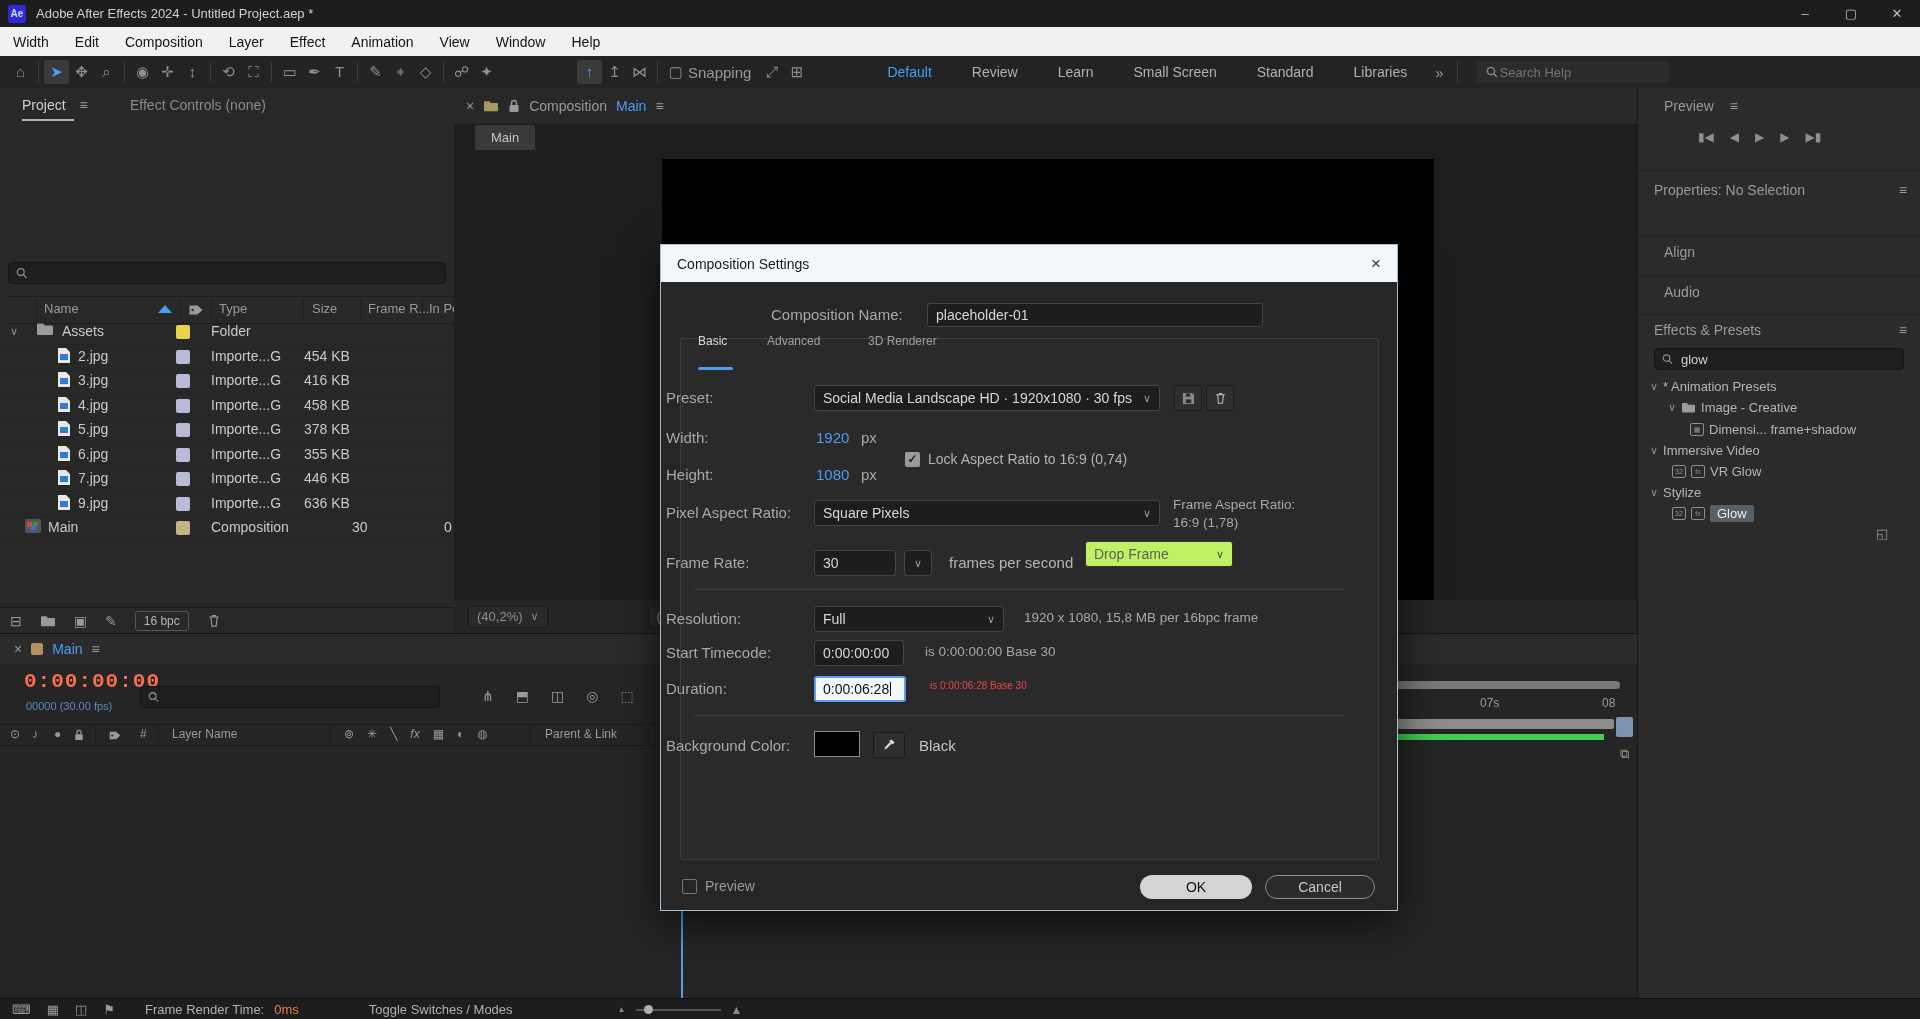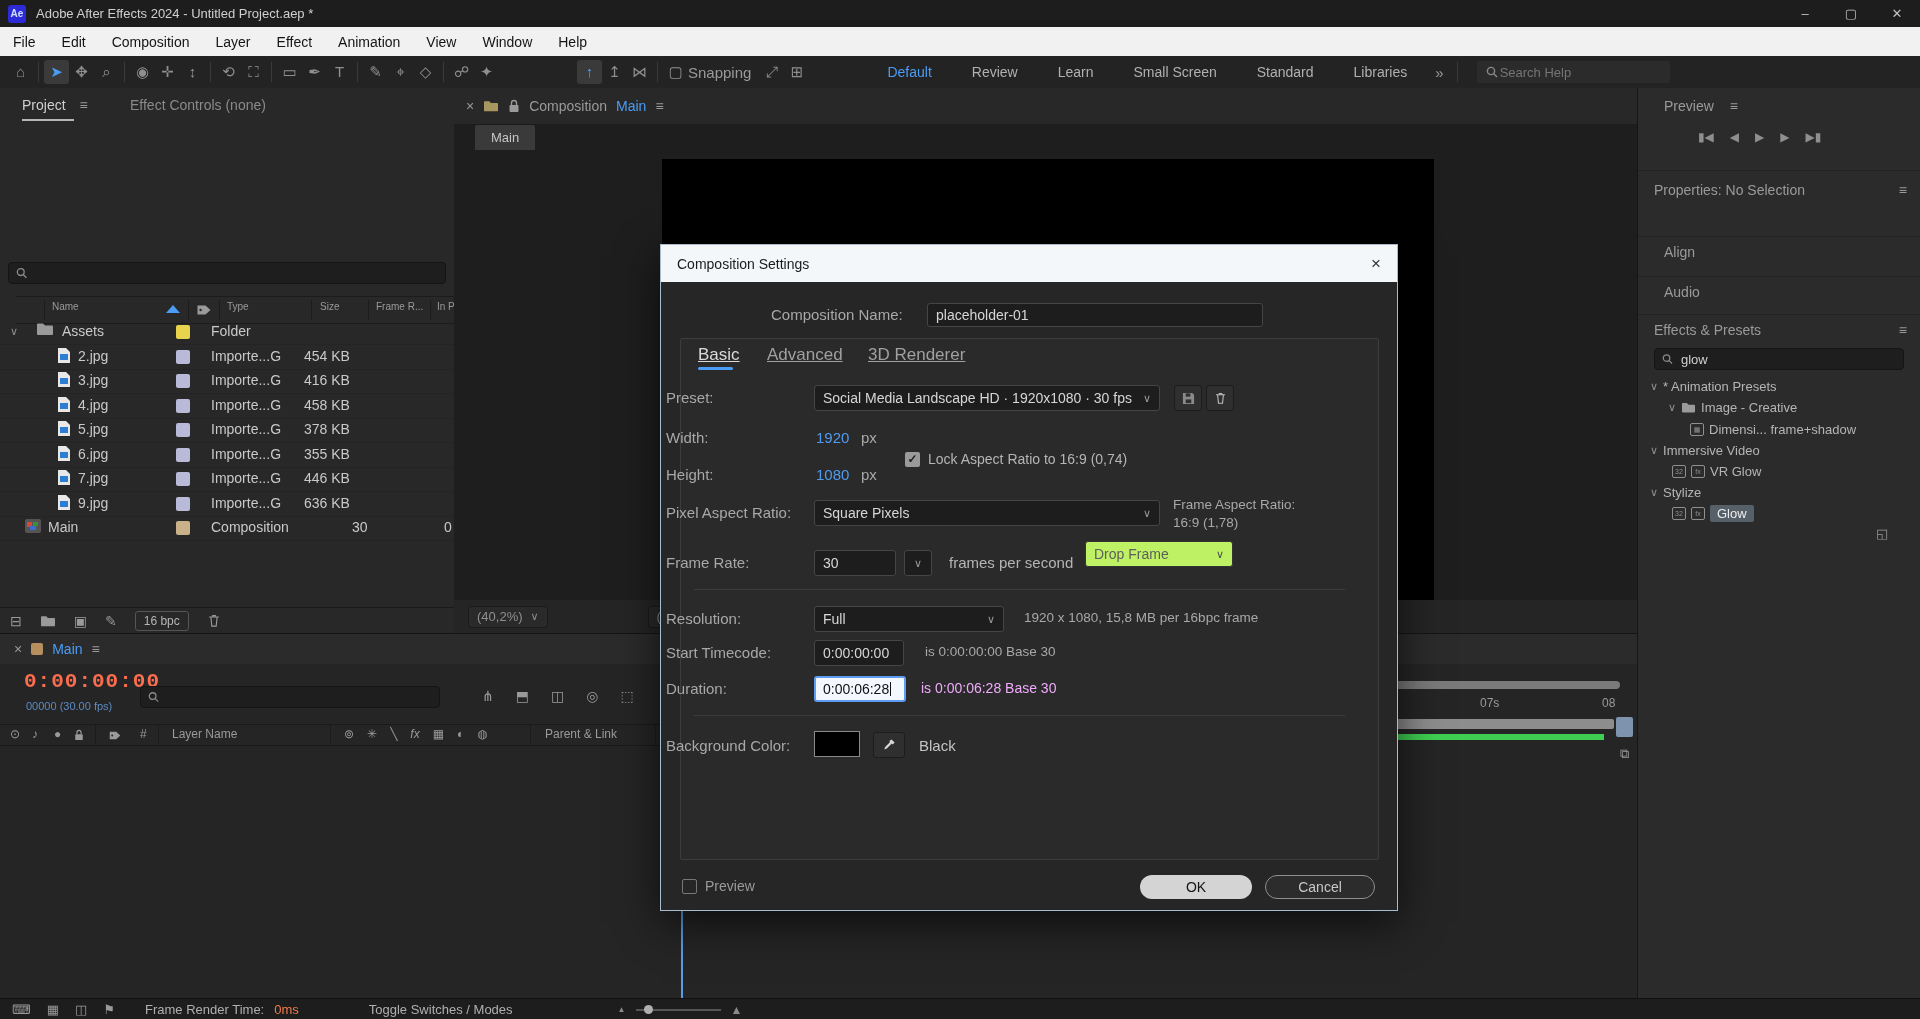--- a/index.html
+++ b/index.html
@@ -41,22 +41,22 @@
   .ptab.dim{color:#8a8a8a;}
   .hamb{color:#9a9a9a;font-size:14px;}
   .searchbox{display:flex;align-items:center;gap:6px;background:#1e1e1e;border:1px solid #141414;
              border-radius:4px;height:22px;padding:0 7px;}
   .searchbox input{background:transparent;border:0;outline:0;color:#d0d0d0;font-size:13px;width:100%;
                    font-family:"Liberation Sans",sans-serif;}
 
   
   .project{position:absolute;left:0;top:88px;width:454px;height:545px;background:#282828;
            border-right:1px solid #191919;}
-  .pj-hdr{position:absolute;left:16px;top:208px;width:454px;height:26px;border-top:1px solid #1c1c1c;
-          border-bottom:1px solid #1c1c1c;color:#9a9a9a;font-size:10px;}
+  .pj-hdr{position:absolute;left:8px;top:208px;width:454px;height:26px;border-top:1px solid #1c1c1c;
+          border-bottom:1px solid #1c1c1c;color:#9a9a9a;font-size:13px;}
   .colsep{position:absolute;top:3px;width:1px;height:20px;background:#1c1c1c;}
   .prow{position:absolute;left:0;width:454px;height:24px;border-bottom:1px solid #242424;font-size:14px;color:#c9c9c9;}
   .prow .cell{position:absolute;top:3px;white-space:nowrap;}
   .swatch{position:absolute;left:176px;top:5px;width:14px;height:14px;border-radius:2px;}
   .sorttri{width:0;height:0;border-left:7px solid transparent;border-right:7px solid transparent;
            border-bottom:8px solid #4a9cf5;}
   .bpcbtn{border:1px solid #555;border-radius:3px;color:#b5b5b5;font-size:12px;padding:2px 8px;}
 
   
   .viewer{position:absolute;left:454px;top:88px;width:1183px;height:545px;background:#1e1e1e;}
@@ -112,21 +112,21 @@
   .dlbl{position:absolute;width:148px;color:#a8a8a8;font-size:15px;white-space:nowrap;}
   .dval{color:#d6d6d6;font-size:15px;}
   .blue{color:#4f9bf0;}
   .txtin{background:#1d1d1d;border:1px solid #454545;border-radius:3px;color:#d6d6d6;font-size:14px;
          padding:0 8px;height:24px;box-sizing:border-box;font-family:"Liberation Sans",sans-serif;outline:0;}
   .selbox{position:absolute;height:26px;background:#1d1d1d;border:1px solid #454545;border-radius:3px;
           display:flex;align-items:center;box-sizing:border-box;padding:0 8px;color:#d6d6d6;font-size:14px;}
   .selbox .chevr{margin-left:auto;color:#9a9a9a;font-size:11px;}
   .grpbox{position:absolute;left:19px;top:93px;width:697px;height:520px;border:1px solid #3d3d3d;
           border-radius:2px;background:#2a2a2a;}
-  .dtab{position:absolute;top:100px;font-size:17px;color:#a0a0a0;text-decoration:underline;}
+  .dtab{position:absolute;top:89px;font-size:12px;color:#a0a0a0;}
   .dtab.active{color:#dadada;}
   .tabline{position:absolute;top:122px;height:3px;background:#4a9cf5;border-radius:2px;}
   .checkbox{width:15px;height:15px;border-radius:2px;box-sizing:border-box;}
   .checkbox.on{background:#9a9a9a;color:#1d1d1d;font-size:12px;font-weight:bold;text-align:center;line-height:15px;}
   .checkbox.off{border:1px solid #777;background:transparent;}
   .hrline{position:absolute;left:33px;width:651px;height:1px;background:#3d3d3d;}
   .tcfocus{position:absolute;background:#f4f8fe;border:2px solid #5c9df2;border-radius:3px;color:#111;
            font-size:14px;display:flex;align-items:center;padding:0 7px;box-sizing:border-box;}
   .caret{width:1px;height:14px;background:#111;margin-left:1px;}
   .okbtn{position:absolute;background:#d4d4d4;color:#141414;border-radius:12px;font-size:14px;
@@ -145,21 +145,21 @@
     <div class="ae-logo">Ae</div>
     <span class="wtitle">Adobe After Effects 2024 - Untitled Project.aep *</span>
     <div class="wctrls">
       <span class="wbtn">–</span>
       <span class="wbtn">▢</span>
       <span class="wbtn">✕</span>
     </div>
   </div>
 
   <div class="menubar">
-    <span>File</span>
+    <span>Width</span>
     <span>Edit</span>
     <span>Composition</span>
     <span>Layer</span>
     <span>Effect</span>
     <span>Animation</span>
     <span>View</span>
     <span>Window</span>
     <span>Help</span>
   </div>
 
@@ -618,21 +618,21 @@
 
     <span class="dlbl" style="left:5px;top:399px">Start Timecode:</span>
     <input class="txtin abs" style="left: 153px; top: 395px; width: 90px; height: 26px;" value="0:00:00:00">
     <span class="abs" style="left:264px;top:399px;color:#a8a8a8;font-size:13.5px">is 0:00:00:00  Base 30</span>
 
     <span class="dlbl" style="left:5px;top:435px">Duration:</span>
     <div class="tcfocus" style="left:153px;top:431px;width:92px;height:26px">
       <span>0:00:06:28</span>
       <span class="caret"></span>
     </div>
-    <span class="abs" style="left:260px;top:435px;color:#f0abfc;font-size:14px">is 0:00:06:28  Base 30</span>
+    <span class="abs" style="left:269px;top:435px;color:#ef4444;font-size:10px">is 0:00:06:28  Base 30</span>
 
     <div class="hrline" style="top:470px"></div>
 
     <span class="dlbl" style="left:5px;top:492px">Background Color:</span>
     <div class="abs" style="left:153px;top:486px;width:46px;height:26px;background:#000;border:1px solid #8a8a8a;box-sizing:border-box"></div>
     <div class="iconbtn" style="left:212px;top:487px;width:30px">
       <svg width="14" height="14" viewBox="0 0 16 16">
           <path d="M10.8 1.6l3.6 3.6-2.2 2.2-1-1-5.7 5.7-2.9 1 1-2.9 5.7-5.7-1-1z" fill="#d8d8d8"></path>
         </svg>
     </div>

